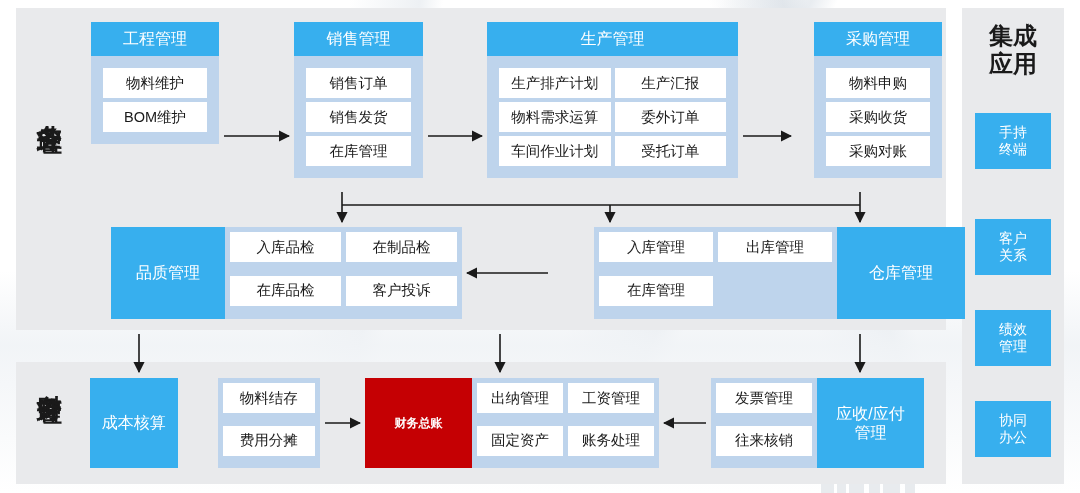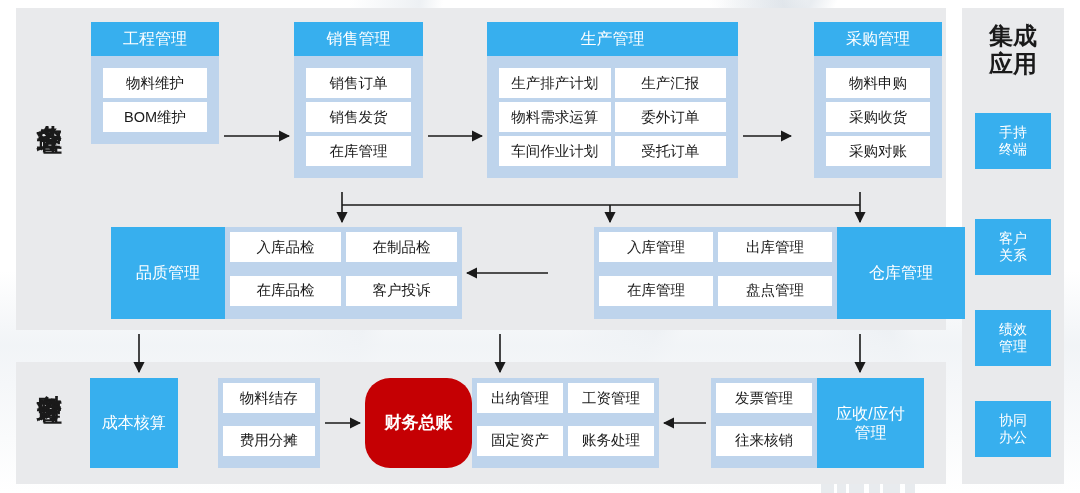--- a/index.html
+++ b/index.html
@@ -91,21 +91,21 @@
   
   .sgroup{position:absolute;z-index:3;display:flex;}
   .sgroup .head-block{
     background:#37AFEE;
     color:#ffffff;
     font-size:16px;
     display:flex;align-items:center;justify-content:center;
     text-align:center;line-height:1.2;
     box-sizing:border-box;
   }
-  .sgroup .head-block.red{background:#C50003;font-weight:700;font-size:17px;border-radius:25px;}
+  .sgroup .head-block.red{background:#C50003;font-weight:700;font-size:12px;}
   .sgroup .cells{
     background:#BED4EC;
     padding:5px;
     display:grid;
     gap:5px;
     box-sizing:border-box;
   }
   .sgroup .cells.c2{grid-template-columns:1fr 1fr;}
   .sgroup .cells.c1{grid-template-columns:1fr;}
 
@@ -188,21 +188,20 @@
     <div class="cell">在库品检</div>
     <div class="cell">客户投诉</div>
   </div>
 </div>
 
 <div class="sgroup" style="left:553px;top:227px;width:371px;height:92px;padding-left:41px;">
   <div class="cells c2" style="width:243px;">
     <div class="cell">入库管理</div>
     <div class="cell">出库管理</div>
     <div class="cell">在库管理</div>
-    <div class="cell">盘点管理</div>
   </div>
   <div class="head-block" style="width:128px;">仓库管理</div>
 </div>
 
 <div class="sgroup" style="left:90px;top:378px;width:230px;height:90px;">
   <div class="head-block" style="width:107px;">成本核算</div>
   <div class="cells c1" style="width:123px;margin-left:40px;">
     <div class="cell">物料结存</div>
     <div class="cell">费用分摊</div>
   </div>

